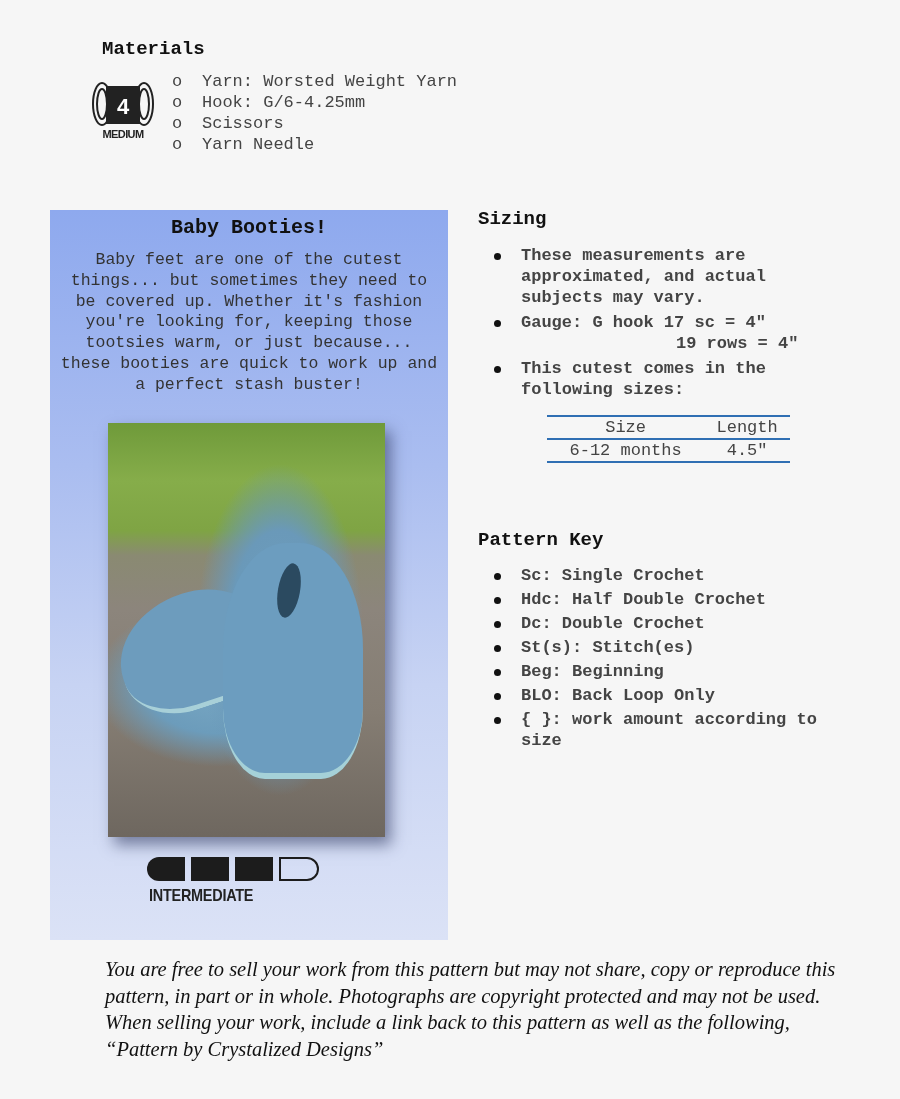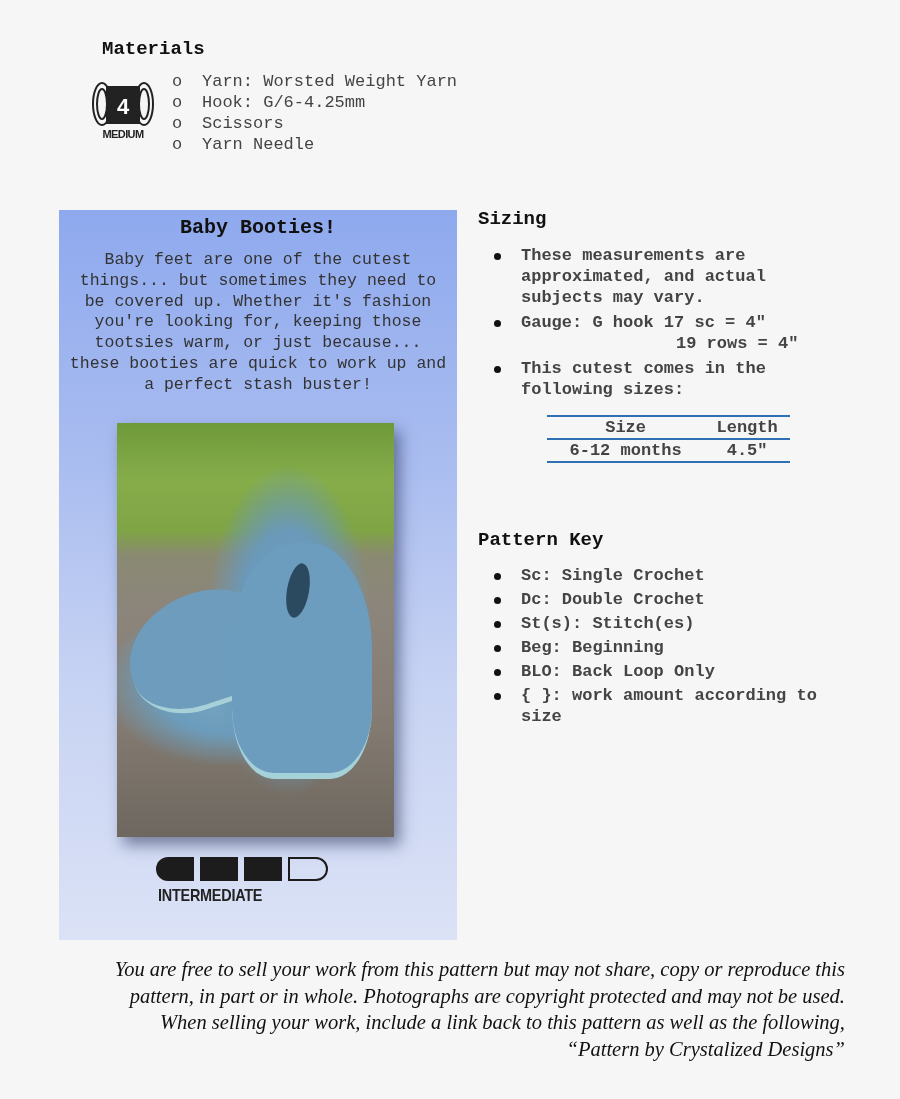--- a/index.html
+++ b/index.html
@@ -12,21 +12,21 @@
     margin:0; font-family:"Liberation Mono", monospace; font-weight:bold; font-size:19px; color:#111;padding-left:12px;
   }
   
   #materials-title { left:90px; top:38px; }
   #yarn-badge { left:92px; top:80px; width:62px; height:62px; }
   #materials-list { left:172px; top:71px; font-size:17px; line-height:21px; color:#444; margin:0; padding:0; list-style:none; }
   #materials-list li { position:relative; padding-left:30px; white-space:pre; }
   #materials-list li .bul { position:absolute; left:0; top:0; }
   
   #promo-panel {
-    left:59px; top:210px; width:398px; height:730px;
+    left:50px; top:210px; width:398px; height:730px;
     background:linear-gradient(to bottom, #8ea9ee 0%, #aabdf0 35%, #c7d3f3 65%, #dbe2f6 100%);
   }
   #promo-title { position:absolute; left:0; right:0; top:6px; text-align:center; font-weight:bold; font-size:20px; color:#111; }
   #promo-text { position:absolute; left:10px; right:10px; top:40px; text-align:center; font-size:16.5px; line-height:20.8px; color:#333; }
   #photo {
     position:absolute; left:58px; top:213px; width:277px; height:414px;
     box-shadow:6px 8px 14px rgba(40,50,90,0.55);
     background:
       radial-gradient(ellipse 30% 40% at 62% 50%, #6f9fbf 0%, #6a99b9 60%, rgba(106,153,185,0) 100%),
       radial-gradient(ellipse 45% 20% at 40% 63%, #79a8c4 0%, #6c9cbb 60%, rgba(108,156,187,0) 100%),
@@ -52,29 +52,29 @@
   #sizing-title { left:466px; top:208px; }
   ul.bullets { margin:0; padding:0; list-style:none; font-size:17px; line-height:21px; color:#444; }
   ul.bullets li { position:relative; padding-left:55px;font-weight:bold; }
   ul.bullets li .dot { position:absolute; left:28px; top:8px; width:7px; height:7px; border-radius:50%; background:#111; }
   #sizing-list { left:466px; top:245px; width:360px; }
   #sizing-list li { margin-bottom:4px; }
   .gauge2 { display:block; padding-left:155px; }
   
   #size-table { left:547px; top:415px; width:243px; border-collapse:collapse; font-size:17px; color:#444;
     border-top:2px solid #2f6fb3; border-bottom:2px solid #2f6fb3; }
-  #size-table td, #size-table th { font-weight:bold; text-align:center; padding:0; height:21px; line-height:21px; }
+  #size-table td, #size-table th { font-weight:normal; text-align:center; padding:0; height:21px; line-height:21px; }
   #size-table thead th { border-bottom:2px solid #2f6fb3; }
   #size-table tr.hl td { background:#bcd7f5; }
   
   #key-title { left:466px; top:529px; }
   #key-list { left:466px; top:565px; width:400px; }
   #key-list li { margin-bottom:3px; }
   
-  #footer-note { left:105px; top:956px; width:740px; text-align:right; font-family:"Liberation Serif", serif; font-style:italic;
+  #footer-note { left:105px; top:956px; width:740px; text-align:left; font-family:"Liberation Serif", serif; font-style:italic;
     font-size:20.5px; line-height:26.5px; color:#111; }
 </style>
 </head>
 <body>
 
 <h2 class="sec abs" id="materials-title">Materials</h2>
 
 <svg class="abs" id="yarn-badge" viewBox="0 0 62 62">
   <g fill="none" stroke="#222" stroke-width="2">
     <ellipse cx="10" cy="24" rx="9" ry="21"></ellipse>
@@ -129,20 +129,21 @@
     <tr>
       <td>6-12 months</td>
       <td>4.5"</td>
     </tr>
   </tbody>
 </table>
 
 <h2 class="sec abs" id="key-title">Pattern Key</h2>
 <ul class="bullets abs" id="key-list">
   <li><span class="dot"></span><span>Sc: Single Crochet</span></li>
+  <li><span class="dot"></span><span>Hdc: Half Double Crochet</span></li>
   <li><span class="dot"></span><span>Dc: Double Crochet</span></li>
   <li><span class="dot"></span><span>St(s): Stitch(es)</span></li>
   <li><span class="dot"></span><span>Beg: Beginning</span></li>
   <li><span class="dot"></span><span>BLO: Back Loop Only</span></li>
   <li><span class="dot"></span><span>{ }: work amount according to size</span></li>
 </ul>
 
 <div class="abs" id="footer-note">You are free to sell your work from this pattern but may not share, copy or reproduce this pattern, in part or in whole. Photographs are copyright protected and may not be used. When selling your work, include a link back to this pattern as well as the following, “Pattern by Crystalized Designs”</div>
 
 </body></html>

